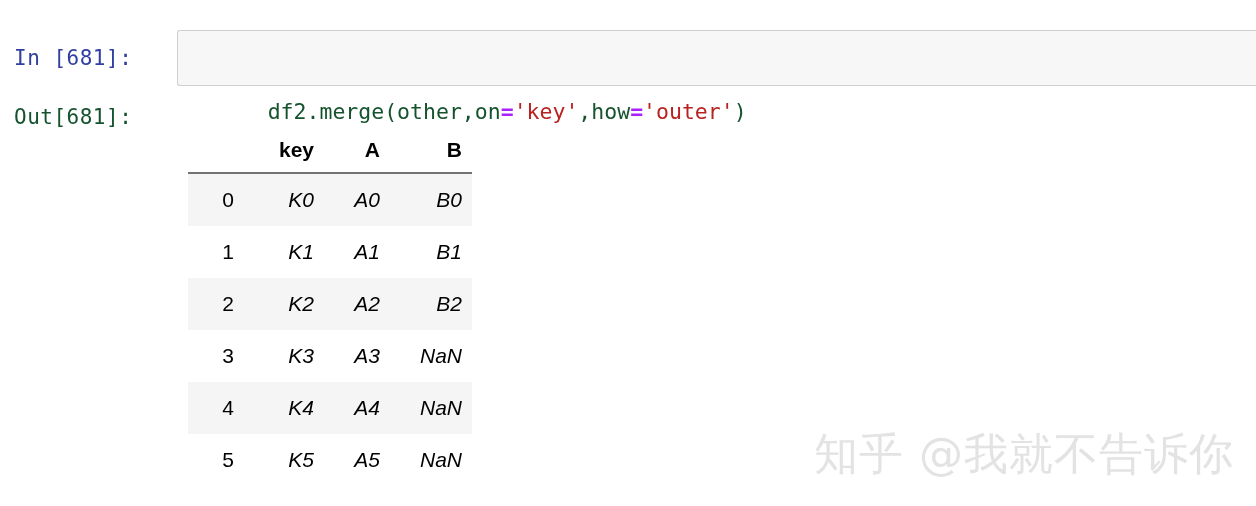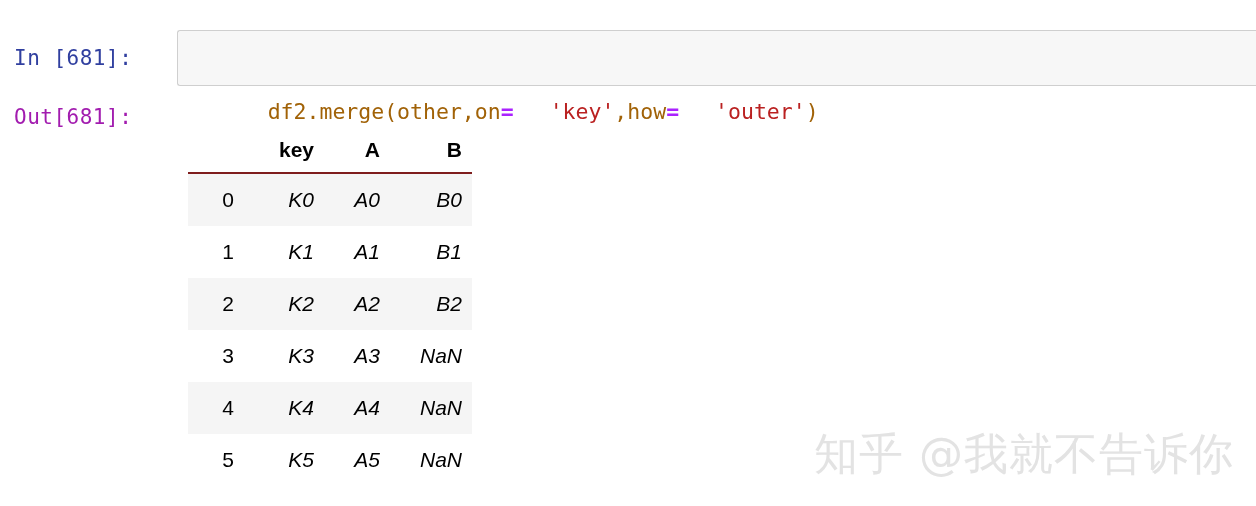--- a/index.html
+++ b/index.html
@@ -51,32 +51,32 @@
     position: absolute;
     left: 12px;
     top: 0;
     height: 54px;
     line-height: 54px;
     font-family: "DejaVu Sans Mono", "Liberation Mono", monospace;
     font-size: 21.5px;
     white-space: pre;
     color: #1a1a1a;
   }
-  .tok-plain    { color: #a16207; }
+  .tok-plain    { color: #14532d; }
   .tok-operator { color: #aa22ff; font-weight: bold; }
-  .tok-string   { color: #ba2121; margin-left: 36px; }
+  .tok-string   { color: #ba2121; }
 
   
   #out-prompt {
     position: absolute;
     left: 14px;
     top: 105px;
     font-family: "DejaVu Sans Mono", "Liberation Mono", monospace;
     font-size: 21px;
-    color: #a21caf;
+    color: #14532d;
     white-space: pre;
     letter-spacing: 0.5px;
   }
 
   
   #dataframe-wrap {
     position: absolute;
     left: 188px;
     top: 134px;
   }
@@ -85,21 +85,21 @@
     border: none;
     font-size: 21px;
     color: #000000;
     font-family: "Liberation Sans", sans-serif;
   }
   table.dataframe thead th {
     font-weight: bold;
     text-align: right;
     padding: 4px 10px 10px 10px;
     border: none;
-    border-bottom: 2px solid #7f1d1d;
+    border-bottom: 2px solid #737373;
     background: #ffffff;
     white-space: nowrap;
   }
   table.dataframe thead th.corner-cell {
     width: 36px;
     padding-right: 4px;
   }
   table.dataframe tbody th.row-index {
     font-weight: normal;
     text-align: right;

